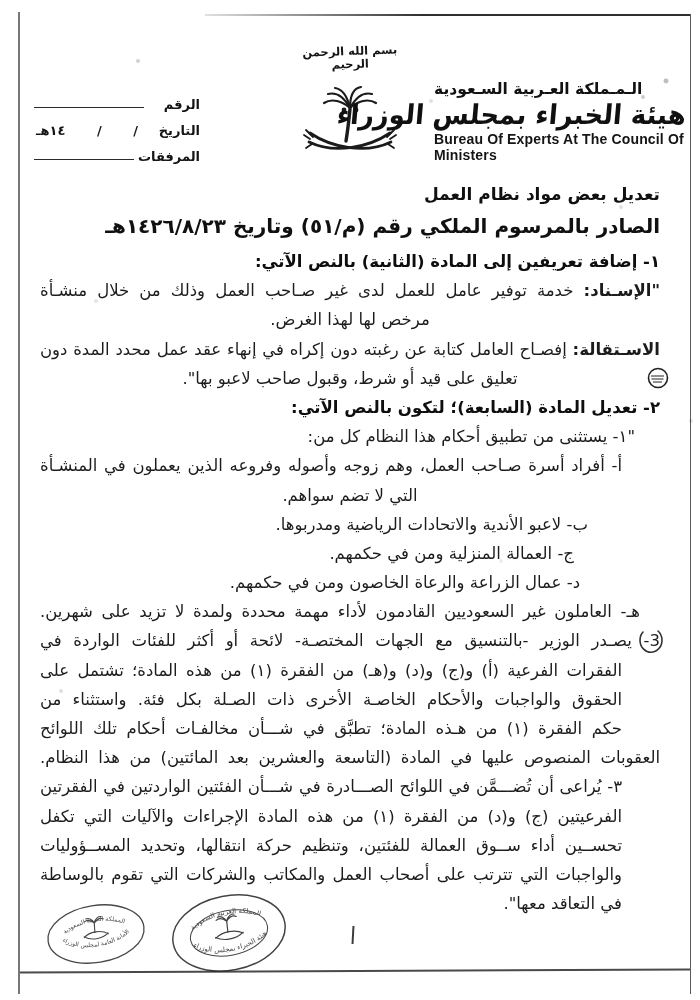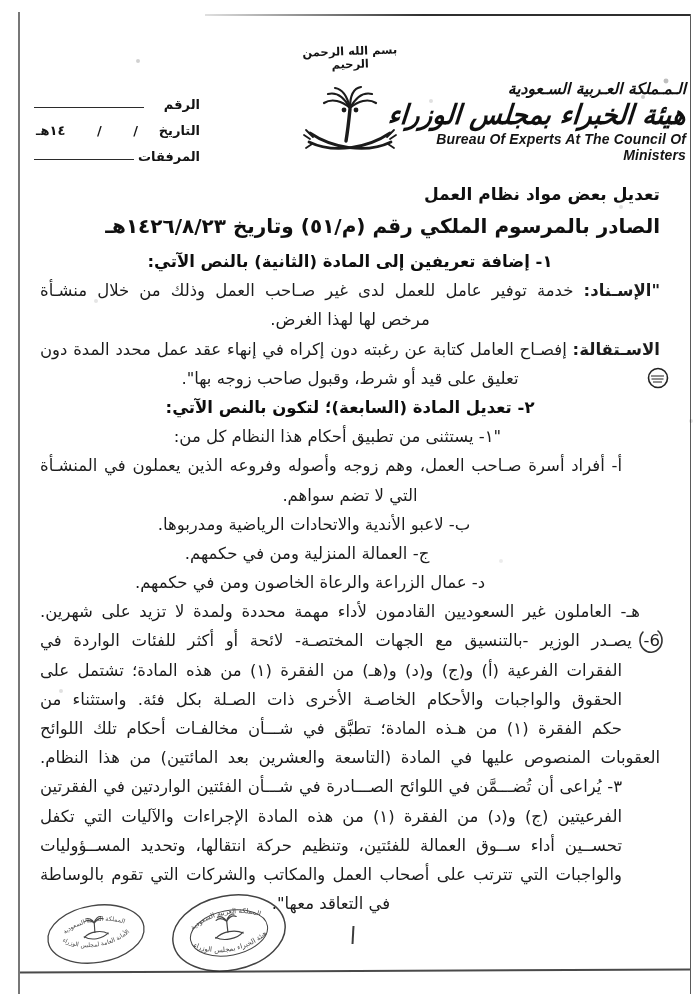--- a/index.html
+++ b/index.html
@@ -11,36 +11,36 @@
   
   .b-left{position:absolute; left:18px; top:12px; bottom:6px; width:1.5px; background:#4a4a4a; opacity:.75;}
   .b-right{position:absolute; right:9px; top:14px; bottom:6px; width:1.5px; background:#3d3d3d; opacity:.85;}
   .b-top{position:absolute; top:14px; left:205px; right:10px; height:1.6px;
          background:linear-gradient(to left, #2f2f2f 55%, rgba(47,47,47,.15));}
   .b-bottom{position:absolute; top:970px; left:20px; right:10px; height:1.6px; background:#4a4a4a; transform:rotate(-.25deg);}
   
   .bismillah{position:absolute; top:45px; left:300px; width:100px; text-align:center;
     font-weight:bold; font-size:11.5px; line-height:13px; letter-spacing:-.5px; color:#151515; transform:rotate(-2deg);}
   .emblem{position:absolute; top:82px; left:298px; width:104px; height:88px;}
-  .lh-right{position:absolute; top:80px; right:14px; width:252px; text-align:right;font-style:italic;}
+  .lh-right{position:absolute; top:80px; right:14px; width:252px; text-align:left;}
   .country{font-size:15.5px; font-weight:bold; letter-spacing:.5px; color:#111;}
   .agency-ar{font-size:26px; font-weight:bold; color:#101010; margin-top:1px; transform:skewX(-5deg) scaleY(1.05); line-height:32px; white-space:nowrap;}
   .agency-en{font-size:14px; font-weight:bold; letter-spacing:.15px; color:#141414; font-family:"Liberation Sans", sans-serif; direction:ltr;}
   .lh-fields{position:absolute; top:86px; left:34px; width:166px;}
   .f-row{display:flex; align-items:flex-end; height:26px; font-size:13px; font-weight:bold; color:#141414;}
   .f-label{flex:0 0 52px; text-align:right; white-space:nowrap;}
   .f-line{flex:1; border-bottom:1.6px solid #2b2b2b; margin:0 4px 4px 0; height:1px;}
   .f-date{flex:1; display:flex; justify-content:space-between; padding:0 10px 0 2px; direction:rtl;}
   
   .title{position:absolute; left:40px; right:40px; font-weight:bold; color:#101010;}
   .t1{top:184px; font-size:17px;}
   .t2{top:214px; font-size:20px;}
   
   .body{position:absolute; top:247px; right:40px; width:620px;}
-  .ln{font-size:16.5px; line-height:29.2px; height:29.2px; overflow:hidden; text-align:center; white-space:normal;}
+  .ln{font-size:16.5px; line-height:29.2px; height:29.2px; overflow:hidden; text-align:right; white-space:normal;}
   .ln .ld{font-weight:bold;}
   .hd{font-weight:bold; color:#0e0e0e;}
   .j{text-align:justify; text-align-last:justify;}
   .ctr{text-align:center; text-align-last:center;}
   .i20{padding-right:20px;}.i25{padding-right:25px;}.i38{padding-right:38px;}
   .i72{padding-right:72px;}.i80{padding-right:80px;}.i86{padding-right:86px;}
   
   .stamp{position:absolute; opacity:.88;}
   .stamp-left{left:44px; top:902px; width:104px; height:64px; transform:rotate(-9deg);}
   .stamp-right{left:168px; top:893px; width:122px; height:80px; transform:rotate(-11deg);}
@@ -112,30 +112,30 @@
   </div>
 
   <div class="title t1">تعديل بعض مواد نظام العمل</div>
   <div class="title t2">الصادر بالمرسوم الملكي رقم (م/٥١) وتاريخ ١٤٢٦/٨/٢٣هـ</div>
 
   <div class="body">
     <div class="ln hd"><b class="ld"></b><span>١- إضافة تعريفين إلى المادة (الثانية) بالنص الآتي:</span></div>
     <div class="ln j"><b class="ld">"الإسـناد:</b><span> خدمة توفير عامل للعمل لدى غير صـاحب العمل وذلك من خلال منشـأة</span></div>
     <div class="ln ctr"><b class="ld"></b><span>مرخص لها لهذا الغرض.</span></div>
     <div class="ln j"><b class="ld">الاسـتقالة:</b><span> إفصـاح العامل كتابة عن رغبته دون إكراه في إنهاء عقد عمل محدد المدة دون</span></div>
-    <div class="ln ctr"><b class="ld"></b><span>تعليق على قيد أو شرط، وقبول صاحب زوجه بها".</span></div>
+    <div class="ln ctr"><b class="ld"></b><span>تعليق على قيد أو شرط، وقبول صاحب لاعبو بها".</span></div>
     <div class="ln hd"><b class="ld"></b><span>٢- تعديل المادة (السابعة)؛ لتكون بالنص الآتي:</span></div>
     <div class="ln i25"><b class="ld"></b><span>"١- يستثنى من تطبيق أحكام هذا النظام كل من:</span></div>
     <div class="ln j i38"><b class="ld"></b><span>أ- أفراد أسرة صـاحب العمل، وهم زوجه وأصوله وفروعه الذين يعملون في المنشـأة</span></div>
     <div class="ln ctr"><b class="ld"></b><span>التي لا تضم سواهم.</span></div>
     <div class="ln i72"><b class="ld"></b><span>ب- لاعبو الأندية والاتحادات الرياضية ومدربوها.</span></div>
     <div class="ln i86"><b class="ld"></b><span>ج- العمالة المنزلية ومن في حكمهم.</span></div>
     <div class="ln i80"><b class="ld"></b><span>د- عمال الزراعة والرعاة الخاصون ومن في حكمهم.</span></div>
     <div class="ln j i20"><b class="ld"></b><span>هـ- العاملون غير السعوديين القادمون لأداء مهمة محددة ولمدة لا تزيد على شهرين.</span></div>
-    <div class="ln j"><b class="ld"></b><span>6- يصـدر الوزير -بالتنسيق مع الجهات المختصـة- لائحة أو أكثر للفئات الواردة في</span></div>
+    <div class="ln j"><b class="ld"></b><span>3- يصـدر الوزير -بالتنسيق مع الجهات المختصـة- لائحة أو أكثر للفئات الواردة في</span></div>
     <div class="ln j i38"><b class="ld"></b><span>الفقرات الفرعية (أ) و(ج) و(د) و(هـ) من الفقرة (١) من هذه المادة؛ تشتمل على</span></div>
     <div class="ln j i38"><b class="ld"></b><span>الحقوق والواجبات والأحكام الخاصـة الأخرى ذات الصـلة بكل فئة. واستثناء من</span></div>
     <div class="ln j i38"><b class="ld"></b><span>حكم الفقرة (١) من هـذه المادة؛ تطبَّق في شـــأن مخالفـات أحكام تلك اللوائح</span></div>
     <div class="ln j"><b class="ld"></b><span>العقوبات المنصوص عليها في المادة (التاسعة والعشرين بعد المائتين) من هذا النظام.</span></div>
     <div class="ln j i38"><b class="ld"></b><span>٣- يُراعى أن تُضـــمَّن في اللوائح الصـــادرة في شـــأن الفئتين الواردتين في الفقرتين</span></div>
     <div class="ln j i38"><b class="ld"></b><span>الفرعيتين (ج) و(د) من الفقرة (١) من هذه المادة الإجراءات والآليات التي تكفل</span></div>
     <div class="ln j i38"><b class="ld"></b><span>تحســين أداء ســوق العمالة للفئتين، وتنظيم حركة انتقالها، وتحديد المســؤوليات</span></div>
     <div class="ln j i38"><b class="ld"></b><span>والواجبات التي تترتب على أصحاب العمل والمكاتب والشركات التي تقوم بالوساطة</span></div>
     <div class="ln i38"><b class="ld"></b><span>في التعاقد معها".</span></div>
   </div>

